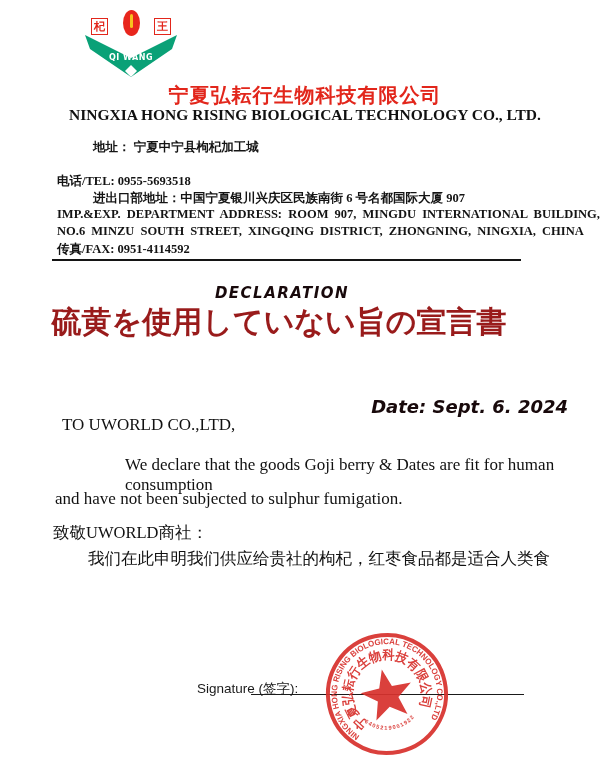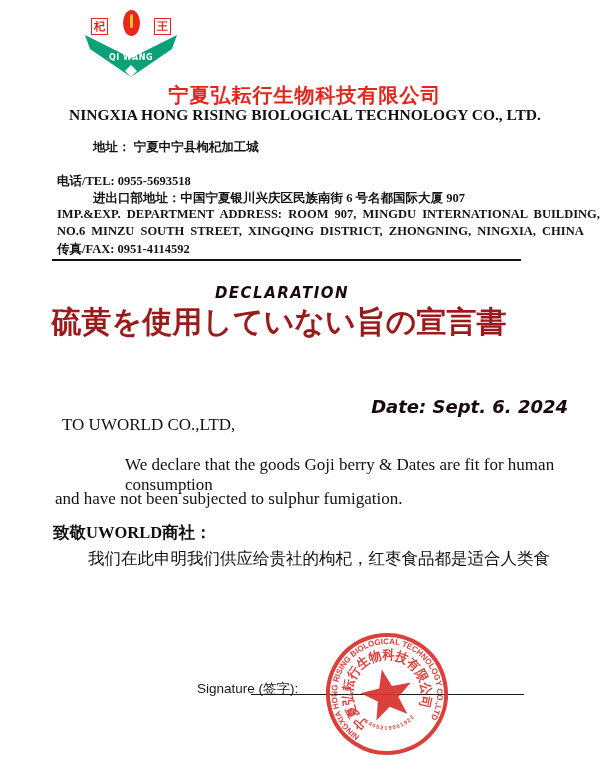--- a/index.html
+++ b/index.html
@@ -35,21 +35,21 @@
            color:#991b1b;font-family:"DejaVu Sans",sans-serif;letter-spacing:0px;}
   .decl-date{right:42px;top:355px;font-size:18px;font-weight:600;font-style:italic;
              color:#18090b;font-family:"DejaVu Sans",sans-serif;margin-top:41px;}
 
   
   .body-line{font-size:17px;color:#111;}
   #to-line{left:62px;top:415px;}
   #para1{left:85px;top:455px;margin-left:40px;}
   #para2{left:55px;top:489px;}
   .cn-line{font-size:16.5px;color:#111;}
-  #cn-to{left:53px;top:522px;font-weight:700;}
+  #cn-to{left:53px;top:522px;font-weight:400;}
   #cn-p1{left:88px;top:548px;}
   #cn-p2{left:53px;top:573px;}
 
   
   #sig-label{left:197px;top:680px;font-size:13.5px;font-family:"Liberation Sans","DejaVu Sans",sans-serif;
              color:#1a1a1a;z-index:1;}
   #sig-line{left:251px;top:694px;width:273px;border-top:1.6px solid #1a1a1a;z-index:1;}
 
   
   #stamp{left:317px;top:624px;width:140px;height:140px;z-index:2;transform:rotate(-12deg);opacity:.93;}

